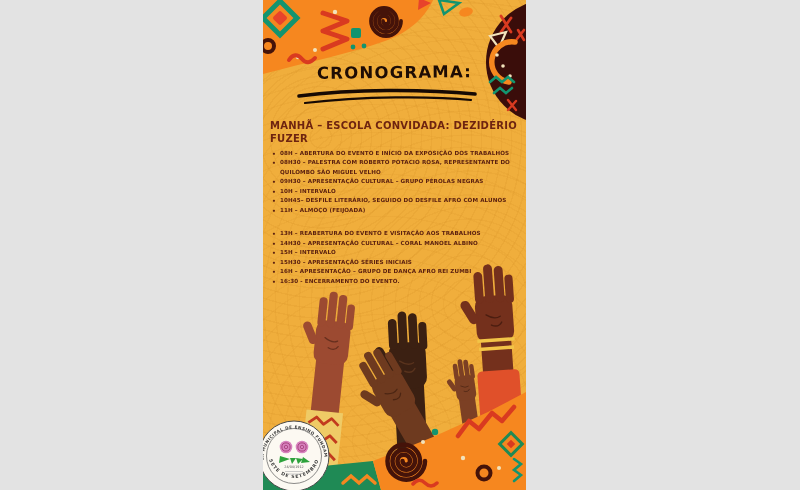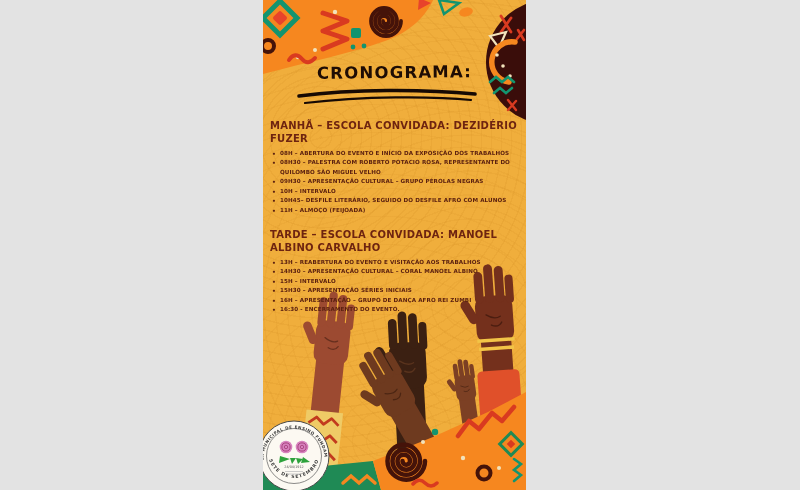--- a/index.html
+++ b/index.html
@@ -184,21 +184,20 @@
         <ul>
           <li>08H – ABERTURA DO EVENTO E INÍCIO DA EXPOSIÇÃO DOS TRABALHOS</li>
           <li>08H30 – PALESTRA COM ROBERTO POTACIO ROSA, REPRESENTANTE DO QUILOMBO SÃO MIGUEL VELHO</li>
           <li>09H30 – APRESENTAÇÃO CULTURAL – GRUPO PÉROLAS NEGRAS</li>
           <li>10H – INTERVALO</li>
           <li>10H45– DESFILE LITERÁRIO, SEGUIDO DO DESFILE AFRO COM ALUNOS</li>
           <li>11H – ALMOÇO (FEIJOADA)</li>
         </ul>
       </div>
       <div class="section afternoon">
-        <div class="sec-header">TARDE – ESCOLA CONVIDADA: MANOEL ALBINO CARVALHO</div>
         <ul>
           <li>13H – REABERTURA DO EVENTO E VISITAÇÃO AOS TRABALHOS</li>
           <li>14H30 – APRESENTAÇÃO CULTURAL – CORAL MANOEL ALBINO</li>
           <li>15H – INTERVALO</li>
           <li>15H30 – APRESENTAÇÃO SÉRIES INICIAIS</li>
           <li>16H – APRESENTAÇÃO – GRUPO DE DANÇA AFRO REI ZUMBI</li>
           <li>16:30 - ENCERRAMENTO DO EVENTO.</li>
         </ul>
       </div>
     </div>

